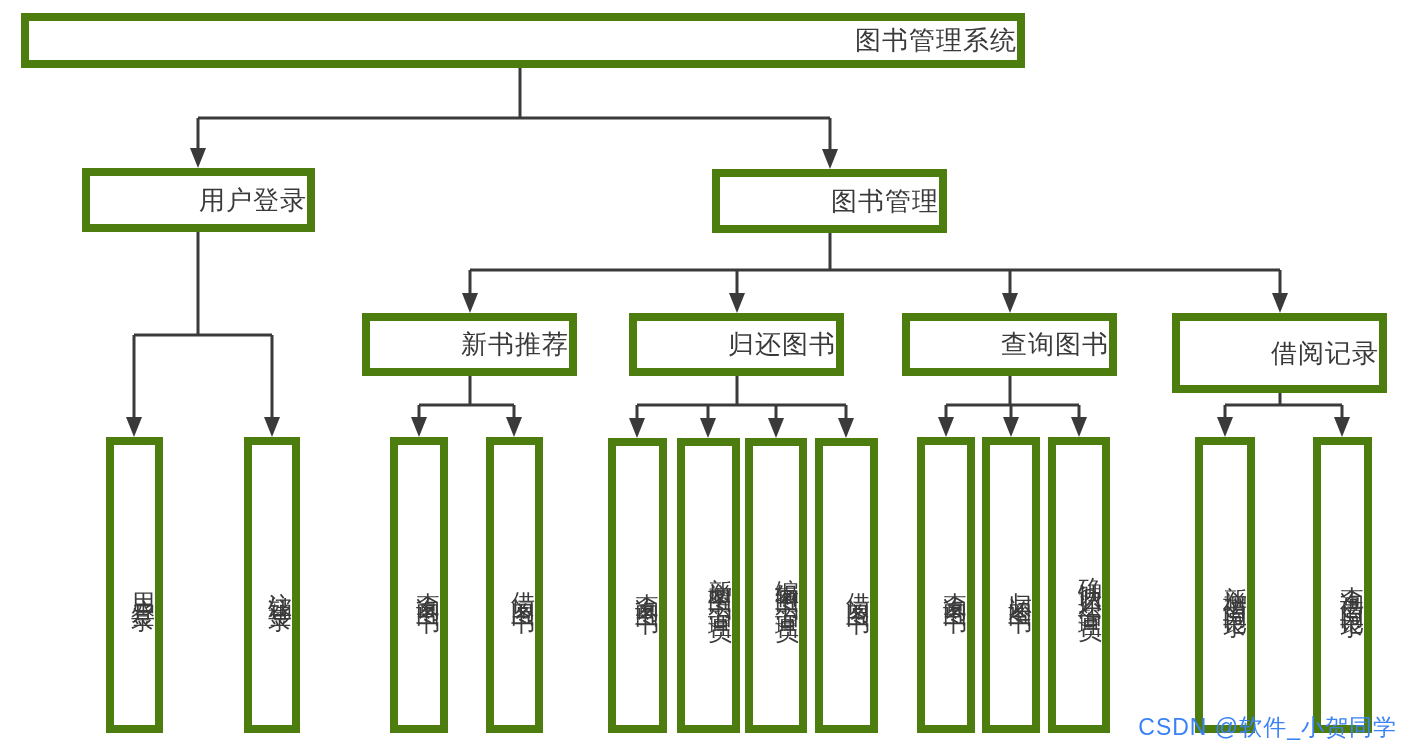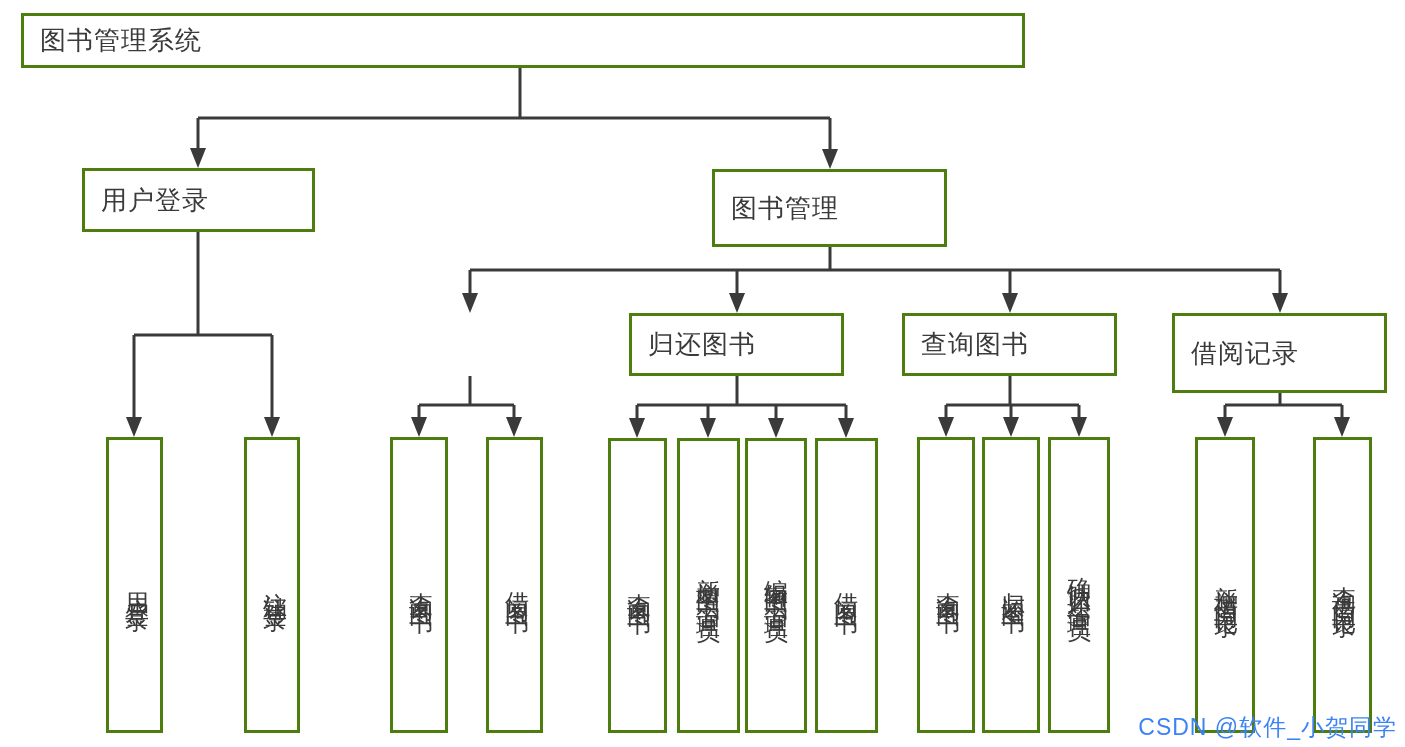--- a/index.html
+++ b/index.html
@@ -28,24 +28,24 @@
     fill: none;
   }
   .wires .ah polygon {
     fill: #3a3a3a;
     stroke: none;
   }
   .node {
     position: absolute;
     box-sizing: border-box;
     background: #ffffff;
-    border: 3px solid #4d7c0f;
+    border: 8px solid #4d7c0f;
     display: flex;
     align-items: center;
-    justify-content: flex-start;
+    justify-content: flex-end;
     color: #3a3a3a;
     padding-left: 16px;
   }
   .hbox .label {
     font-size: 26px;
     letter-spacing: 1px;
     white-space: nowrap;
   }
   .vbox .vlabel {
     writing-mode: vertical-rl;
@@ -102,24 +102,27 @@
     </g>
   </svg>
 
   <div class="node hbox" style="left:21px;top:13px;width:1004px;height:55px">
     <span class="label">图书管理系统</span>
   </div>
 
   <div class="node hbox" style="left:82px;top:168px;width:233px;height:64px">
     <span class="label">用户登录</span>
   </div>
-  <div class="node hbox" style="left:712px;top:169px;width:235px;height:78px">
+  <div class="node hbox" style="left:712px;top:169px;width:235px;height:64px">
     <span class="label">图书管理</span>
   </div>
 
+  <div class="node hbox" style="left:362px;top:313px;width:215px;height:63px">
+    <span class="label">新书推荐</span>
+  </div>
   <div class="node hbox" style="left:629px;top:313px;width:215px;height:63px">
     <span class="label">归还图书</span>
   </div>
   <div class="node hbox" style="left:902px;top:313px;width:215px;height:63px">
     <span class="label">查询图书</span>
   </div>
   <div class="node hbox" style="left:1172px;top:313px;width:215px;height:80px">
     <span class="label">借阅记录</span>
   </div>
 

